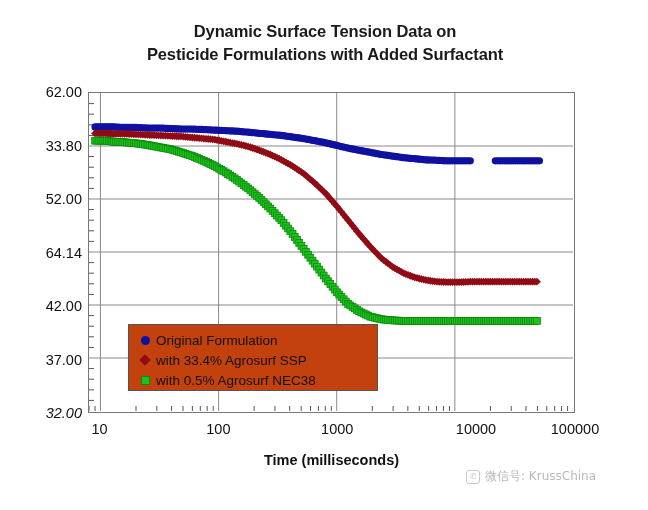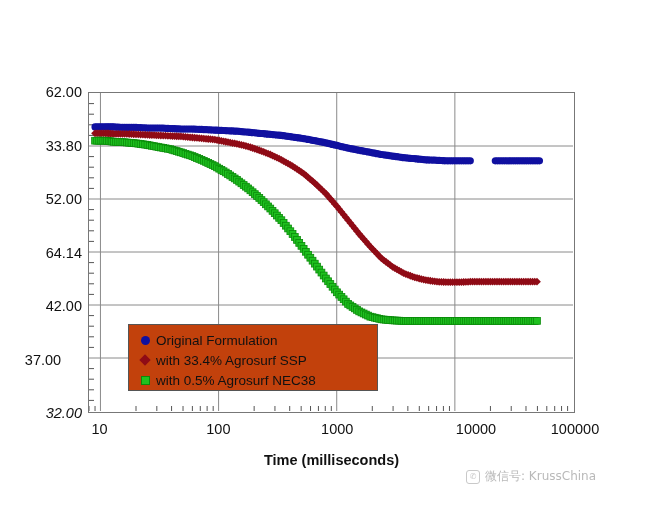--- a/index.html
+++ b/index.html
@@ -68,31 +68,33 @@
     display:flex;align-items:center;justify-content:center;
     font-size:8px;color:#c9c9c9;
   }
 </style>
 </head>
 <body>
 
 <div id="root">
 
   <div class="title">
+    <span>Dynamic Surface Tension Data on</span>
+    <span class="l2">Pesticide Formulations with Added Surfactant</span>
   </div>
 
   <div class="xlab">Time (milliseconds)</div>
 
   <div class="ytickwrap" id="yticks">
       <div class="ytick" style="top: 92px;">62.00</div>
       <div class="ytick" style="top: 145.5px;">33.80</div>
       <div class="ytick" style="top: 199px;">52.00</div>
       <div class="ytick" style="top: 252.5px;">64.14</div>
       <div class="ytick" style="top: 306px;">42.00</div>
-      <div class="ytick" style="top: 359.5px; text-align: center;">37.00</div>
+      <div class="ytick" style="top: 359.5px;">37.00</div>
       <div class="ytick" style="top: 413px; font-style: italic;">32.00</div>
     </div>
 
   <div id="xticks">
       <div class="xtick" style="left: 99.5197px;">10</div>
       <div class="xtick" style="left: 218.39px;">100</div>
       <div class="xtick" style="left: 337.26px;">1000</div>
       <div class="xtick" style="left: 476px; text-align: right;">10000</div>
       <div class="xtick" style="left: 575px;">100000</div>
     </div>

